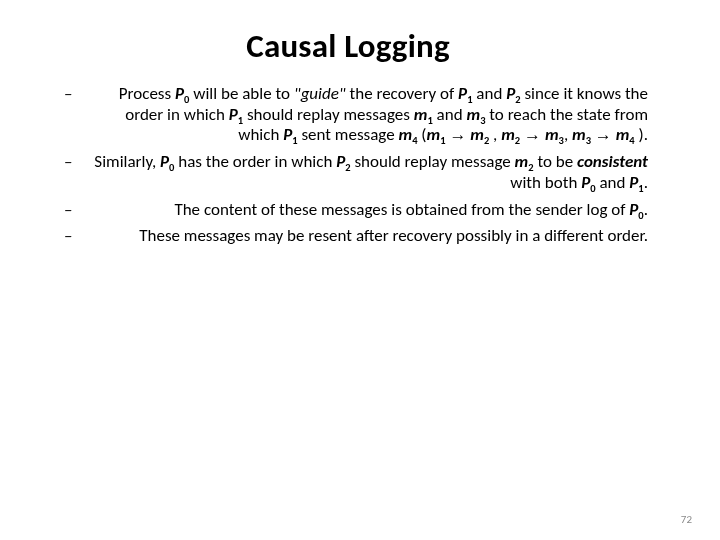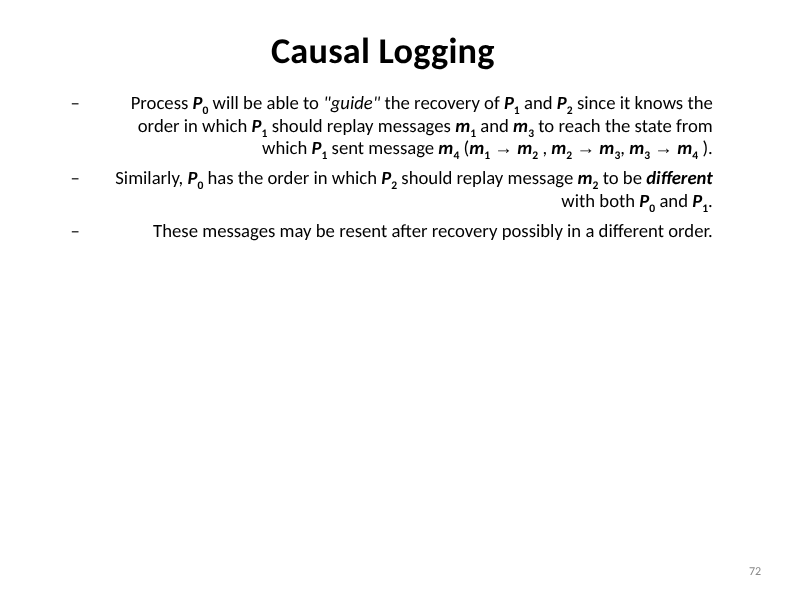--- a/index.html
+++ b/index.html
@@ -58,17 +58,18 @@
   i { font-style: italic; }
   .arrow { font-family: "Segoe UI Symbol", Arial; }
 </style>
 </head>
 <body>
 
 <div class="slide">
   <div class="title">Causal Logging</div>
   <ul class="bullets">
     <li>Process <b><i>P</i></b><span class="sub"><b>0</b></span> will be able to <i>"guide"</i> the recovery of <b><i>P</i></b><span class="sub"><b>1</b></span> and <b><i>P</i></b><span class="sub"><b>2</b></span> since it knows the order in which <b><i>P</i></b><span class="sub"><b>1</b></span> should replay messages <b><i>m</i></b><span class="sub"><b>1</b></span> and <b><i>m</i></b><span class="sub"><b>3</b></span> to reach the state from which <b><i>P</i></b><span class="sub"><b>1</b></span> sent message <b><i>m</i></b><span class="sub"><b>4</b></span> (<b><i>m</i></b><span class="sub"><b>1</b></span> <span class="arrow">→</span> <b><i>m</i></b><span class="sub"><b>2</b></span> , <b><i>m</i></b><span class="sub"><b>2</b></span> <span class="arrow">→</span> <b><i>m</i></b><span class="sub"><b>3</b></span>, <b><i>m</i></b><span class="sub"><b>3</b></span> <span class="arrow">→</span> <b><i>m</i></b><span class="sub"><b>4</b></span> ).</li>
-    <li>Similarly, <b><i>P</i></b><span class="sub"><b>0</b></span> has the order in which <b><i>P</i></b><span class="sub"><b>2</b></span> should replay message <b><i>m</i></b><span class="sub"><b>2</b></span> to be <b><i>different</i></b> with both <b><i>P</i></b><span class="sub"><b>0</b></span> and <b><i>P</i></b><span class="sub"><b>1</b></span>.</li>
+    <li>Similarly, <b><i>P</i></b><span class="sub"><b>0</b></span> has the order in which <b><i>P</i></b><span class="sub"><b>2</b></span> should replay message <b><i>m</i></b><span class="sub"><b>2</b></span> to be <b><i>consistent</i></b> with both <b><i>P</i></b><span class="sub"><b>0</b></span> and <b><i>P</i></b><span class="sub"><b>1</b></span>.</li>
+    <li>The content of these messages is obtained from the sender log of <b><i>P</i></b><span class="sub"><b>0</b></span>.</li>
     <li>These messages may be resent after recovery possibly in a different order.</li>
   </ul>
   <div class="pagenum">72</div>
 </div>
 
 </body></html>

